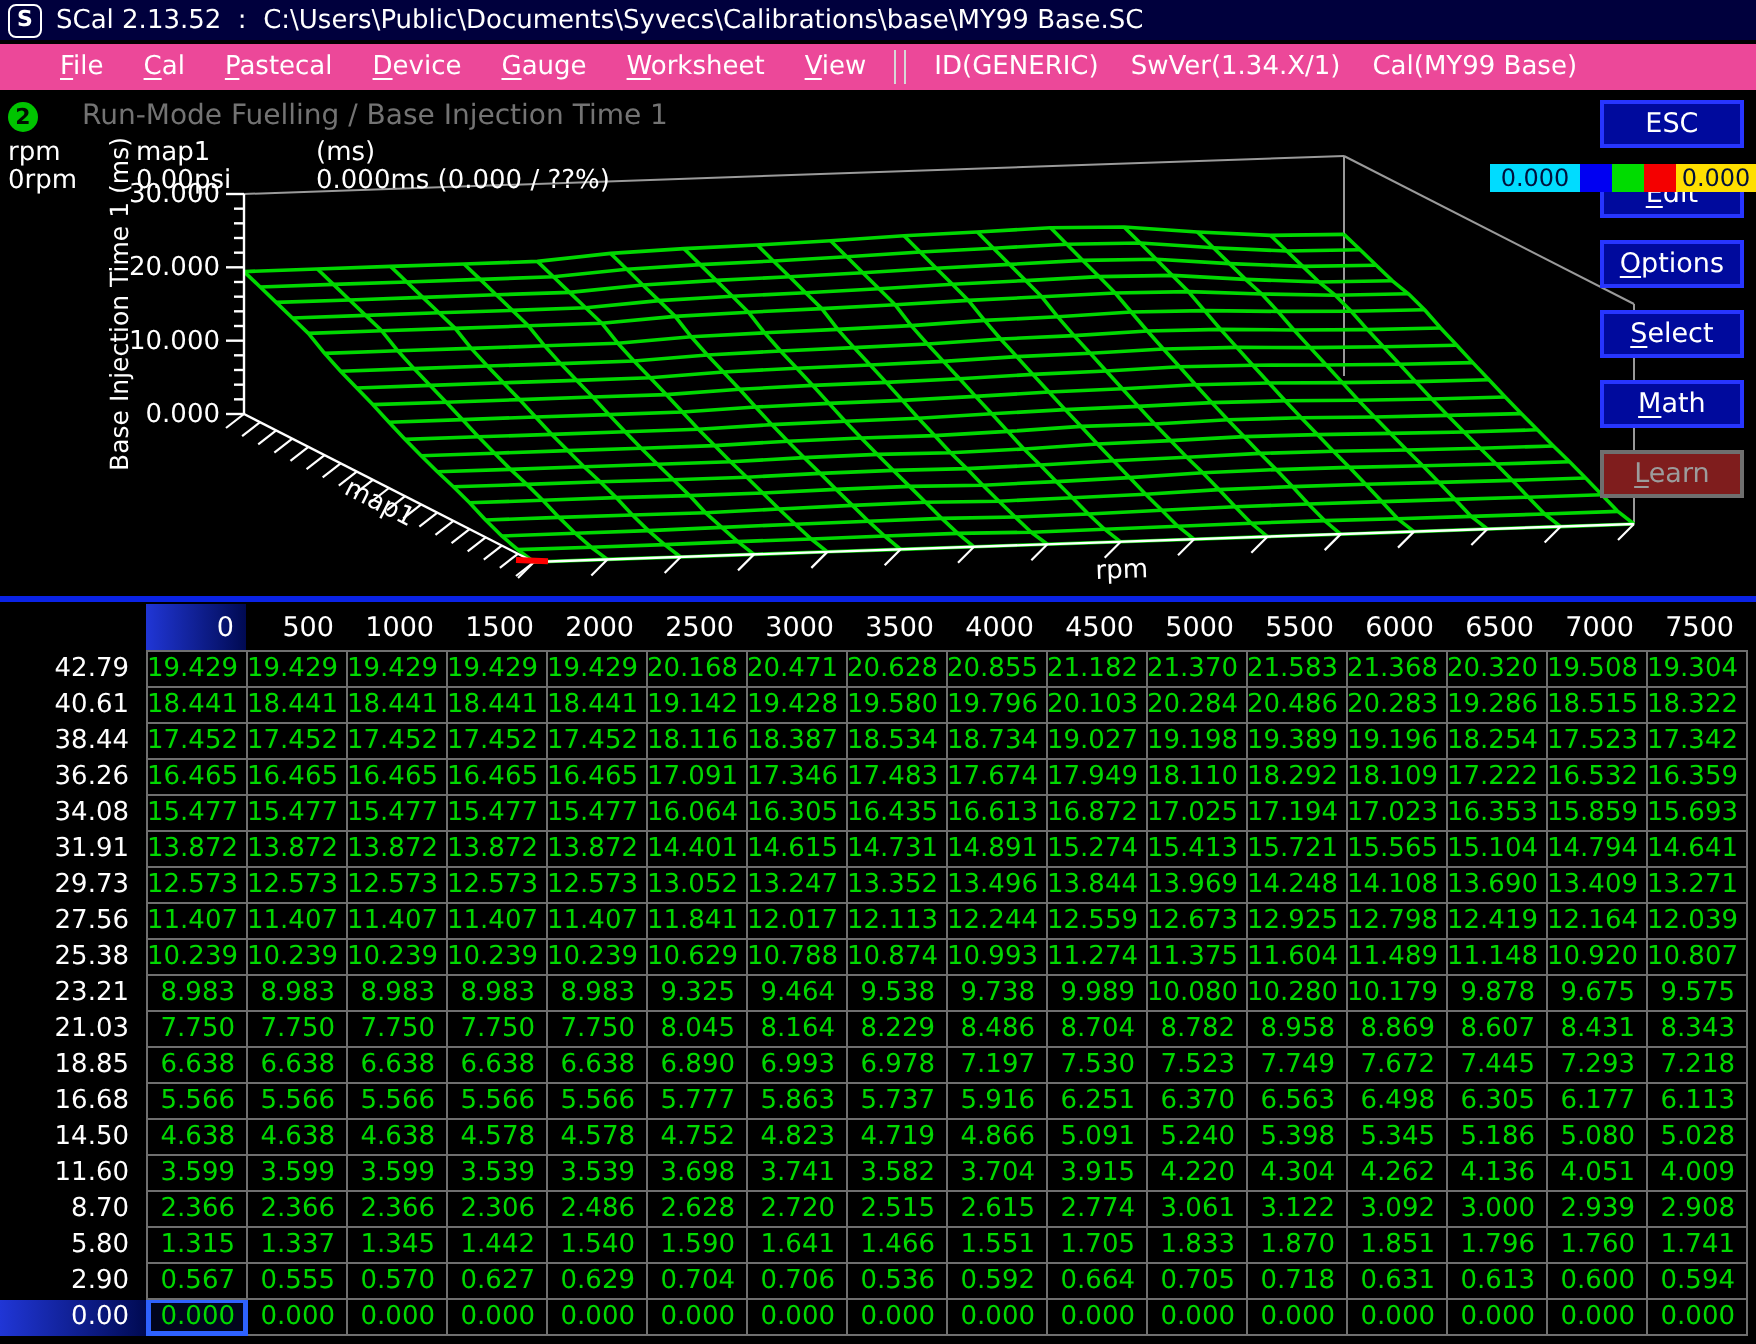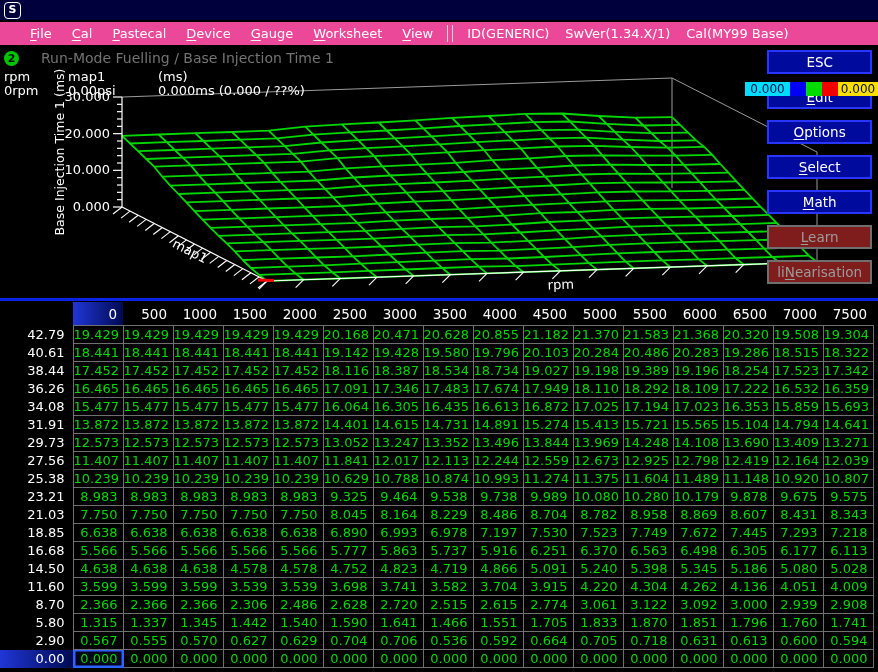--- a/index.html
+++ b/index.html
@@ -170,20 +170,21 @@
     <line x1="699" y1="225.8" x2="707" y2="217.8" stroke="#fff" stroke-width="1.1"></line>
     <line x1="735.6666666666667" y1="224.53333333333333" x2="743.6666666666667" y2="216.53333333333333" stroke="#fff" stroke-width="1.1"></line>
     <line x1="772.3333333333334" y1="223.26666666666665" x2="780.3333333333334" y2="215.26666666666665" stroke="#fff" stroke-width="1.1"></line>
     <line x1="809" y1="222" x2="817" y2="214" stroke="#fff" stroke-width="1.1"></line>
     <text x="561" y="241" fill="#fff" font-size="13" font-family="DejaVu Sans, sans-serif" text-anchor="middle" transform="rotate(-2 561 241)">rpm</text>
     <line x1="258" y1="232" x2="274" y2="232.6" stroke="#ff0000" stroke-width="3"></line>
   </svg>
 
 <div class="titlebar">
   <span class="appicon">S</span>
+  <span class="title">SCal 2.13.52  :  C:\Users\Public\Documents\Syvecs\Calibrations\base\MY99 Base.SC</span>
 </div>
 
 <div class="menubar">
     <span class="mitem"><u>F</u>ile</span>
     <span class="mitem"><u>C</u>al</span>
     <span class="mitem"><u>P</u>astecal</span>
     <span class="mitem"><u>D</u>evice</span>
     <span class="mitem"><u>G</u>auge</span>
     <span class="mitem"><u>W</u>orksheet</span>
     <span class="mitem"><u>V</u>iew</span>
@@ -198,21 +199,20 @@
   <span class="maptitle">Run-Mode Fuelling / Base Injection Time 1</span>
 </div>
 
 <div class="btnrow">
     <button class="btn">ESC</button>
     <button class="btn"><u>E</u>dit</button>
     <button class="btn"><u>O</u>ptions</button>
     <button class="btn"><u>S</u>elect</button>
     <button class="btn"><u>M</u>ath</button>
     <button class="btn disabled"><u>L</u>earn</button>
-    <button class="btn disabled">li<u>N</u>earisation</button>
   </div>
 
 <div class="status">
   <div class="srow">
     <span class="c1">rpm</span>
     <span class="c2">map1</span>
     <span class="c3">(ms)</span>
   </div>
   <div class="srow">
     <span class="c1">0rpm</span>

